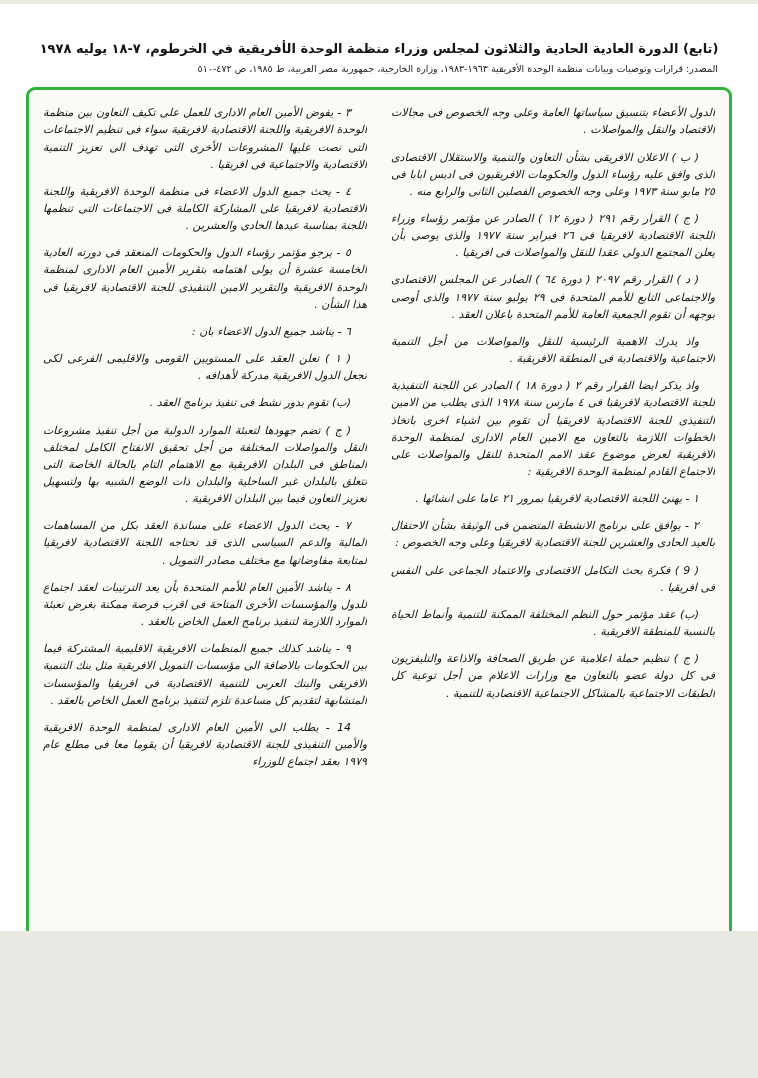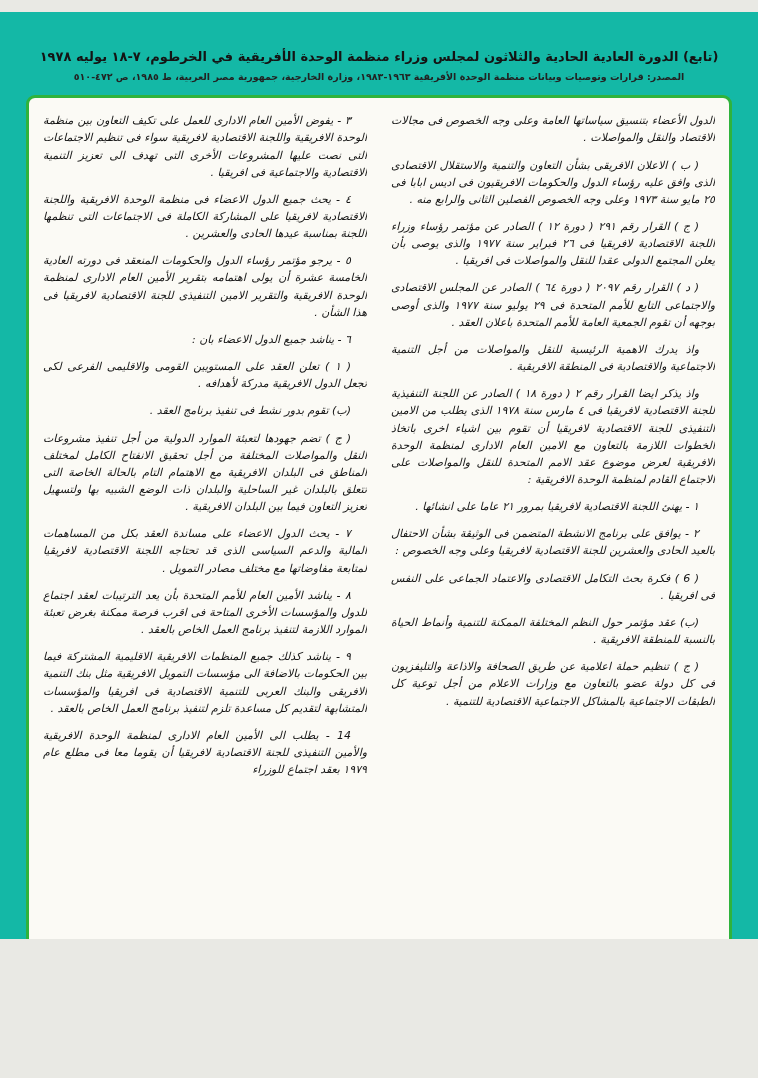--- a/index.html
+++ b/index.html
@@ -5,43 +5,44 @@
   html, body {
     margin: 0;
     padding: 0;
     background: #e9e9e4;
     font-family: "DejaVu Sans", sans-serif;
   }
   .page {
     position: relative;
     width: 758px;
     height: 927px;
-    margin: 12px auto;
-    background: #14b8a6;
+    margin: 4px auto;
+    background: #ffffff;
     overflow: hidden;
     direction: rtl;
   }
   .header {
     padding-top: 36px;
     text-align: center;
   }
   .title {
     font-size: 13px;
     font-weight: bold;
     color: #141414;
     letter-spacing: 0.2px;
     padding: 0 30px;
     line-height: 1.4;
   }
   .source {
     margin-top: 5px;
     font-size: 9.5px;
-    font-weight: bold;
+    font-weight: normal;
     color: #222;
     padding: 0 40px;
+    text-align: right;
   }
   .frame {
     box-sizing: border-box;
     width: 706px;
     height: 938px;
     margin: 13px auto 0 auto;
     border: 3px solid #2fb33c;
     border-radius: 9px;
     padding: 14px 14px 10px 14px;
     background: #fbfaf5;
@@ -92,21 +93,21 @@
 
       <div class="col">
         <p class="no-indent">الدول الأعضاء بتنسيق سياساتها العامة وعلى وجه الخصوص فى مجالات الاقتصاد والنقل والمواصلات .</p>
         <p>( ب ) الاعلان الافريقى بشأن التعاون والتنمية والاستقلال الاقتصادى الذى وافق عليه رؤساء الدول والحكومات الافريقيون فى اديس ابابا فى ٢٥ مايو سنة ١٩٧٣ وعلى وجه الخصوص الفصلين الثانى والرابع منه .</p>
         <p>( ج ) القرار رقم ٢٩١ ( دورة ١٢ ) الصادر عن مؤتمر رؤساء وزراء اللجنة الاقتصادية لافريقيا فى ٢٦ فبراير سنة ١٩٧٧ والذى يوصى بأن يعلن المجتمع الدولى عقدا للنقل والمواصلات فى افريقيا .</p>
         <p>( د ) القرار رقم ٢٠٩٧ ( دورة ٦٤ ) الصادر عن المجلس الاقتصادى والاجتماعى التابع للأمم المتحدة فى ٢٩ يوليو سنة ١٩٧٧ والذى أوصى بوجهه أن تقوم الجمعية العامة للأمم المتحدة باعلان العقد .</p>
         <p>واذ يدرك الاهمية الرئيسية للنقل والمواصلات من أجل التنمية الاجتماعية والاقتصادية فى المنطقة الافريقية .</p>
         <p>واذ يذكر ايضا القرار رقم ٢ ( دورة ١٨ ) الصادر عن اللجنة التنفيذية للجنة الاقتصادية لافريقيا فى ٤ مارس سنة ١٩٧٨ الذى يطلب من الامين التنفيذى للجنة الاقتصادية لافريقيا أن تقوم بين اشياء اخرى باتخاذ الخطوات اللازمة بالتعاون مع الامين العام الادارى لمنظمة الوحدة الافريقية لعرض موضوع عقد الامم المتحدة للنقل والمواصلات على الاجتماع القادم لمنظمة الوحدة الافريقية :</p>
         <p>١ - يهنئ اللجنة الاقتصادية لافريقيا بمرور ٢١ عاما على انشائها .</p>
         <p>٢ - يوافق على برنامج الانشطة المتضمن فى الوثيقة بشأن الاحتفال بالعيد الحادى والعشرين للجنة الاقتصادية لافريقيا وعلى وجه الخصوص :</p>
-        <p>( 6 ) فكرة بحث التكامل الاقتصادى والاعتماد الجماعى على النفس فى افريقيا .</p>
+        <p>( 9 ) فكرة بحث التكامل الاقتصادى والاعتماد الجماعى على النفس فى افريقيا .</p>
         <p>(ب) عقد مؤتمر حول النظم المختلفة الممكنة للتنمية وأنماط الحياة بالنسبة للمنطقة الافريقية .</p>
         <p>( ج ) تنظيم حملة اعلامية عن طريق الصحافة والاذاعة والتليفزيون فى كل دولة عضو بالتعاون مع وزارات الاعلام من أجل توعية كل الطبقات الاجتماعية بالمشاكل الاجتماعية الاقتصادية للتنمية .</p>
       </div>
 
       <div class="col">
         <p>٣ - يفوض الأمين العام الادارى للعمل على تكيف التعاون بين منظمة الوحدة الافريقية واللجنة الاقتصادية لافريقية سواء فى تنظيم الاجتماعات التى نصت عليها المشروعات الأخرى التى تهدف الى تعزيز التنمية الاقتصادية والاجتماعية فى افريقيا .</p>
         <p>٤ - يحث جميع الدول الاعضاء فى منظمة الوحدة الافريقية واللجنة الاقتصادية لافريقيا على المشاركة الكاملة فى الاجتماعات التى تنظمها اللجنة بمناسبة عيدها الحادى والعشرين .</p>
         <p>٥ - يرجو مؤتمر رؤساء الدول والحكومات المنعقد فى دورته العادية الخامسة عشرة أن يولى اهتمامه بتقرير الأمين العام الادارى لمنظمة الوحدة الافريقية والتقرير الامين التنفيذى للجنة الاقتصادية لافريقيا فى هذا الشأن .</p>
         <p>٦ - يناشد جميع الدول الاعضاء بان :</p>
         <p>( ١ ) تعلن العقد على المستويين القومى والاقليمى الفرعى لكى تجعل الدول الافريقية مدركة لأهدافه .</p>

